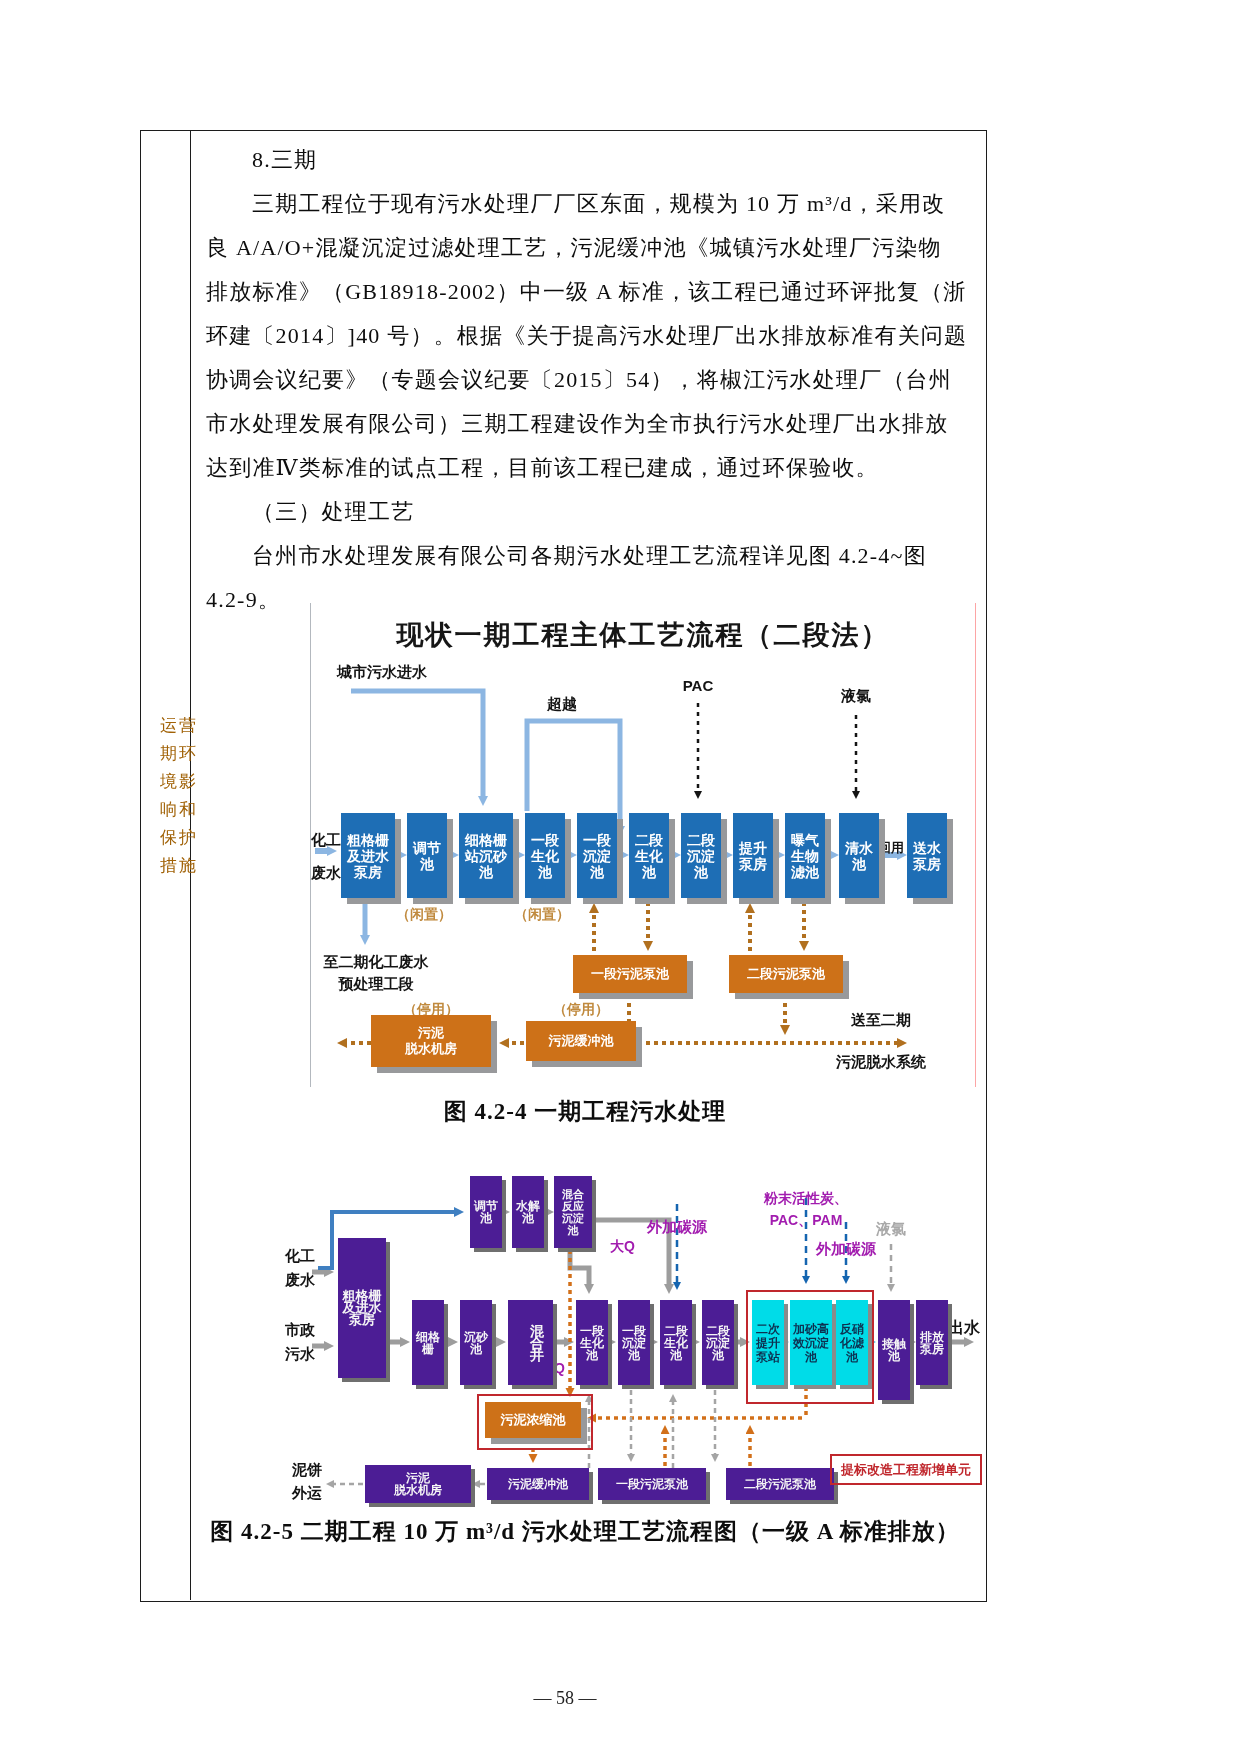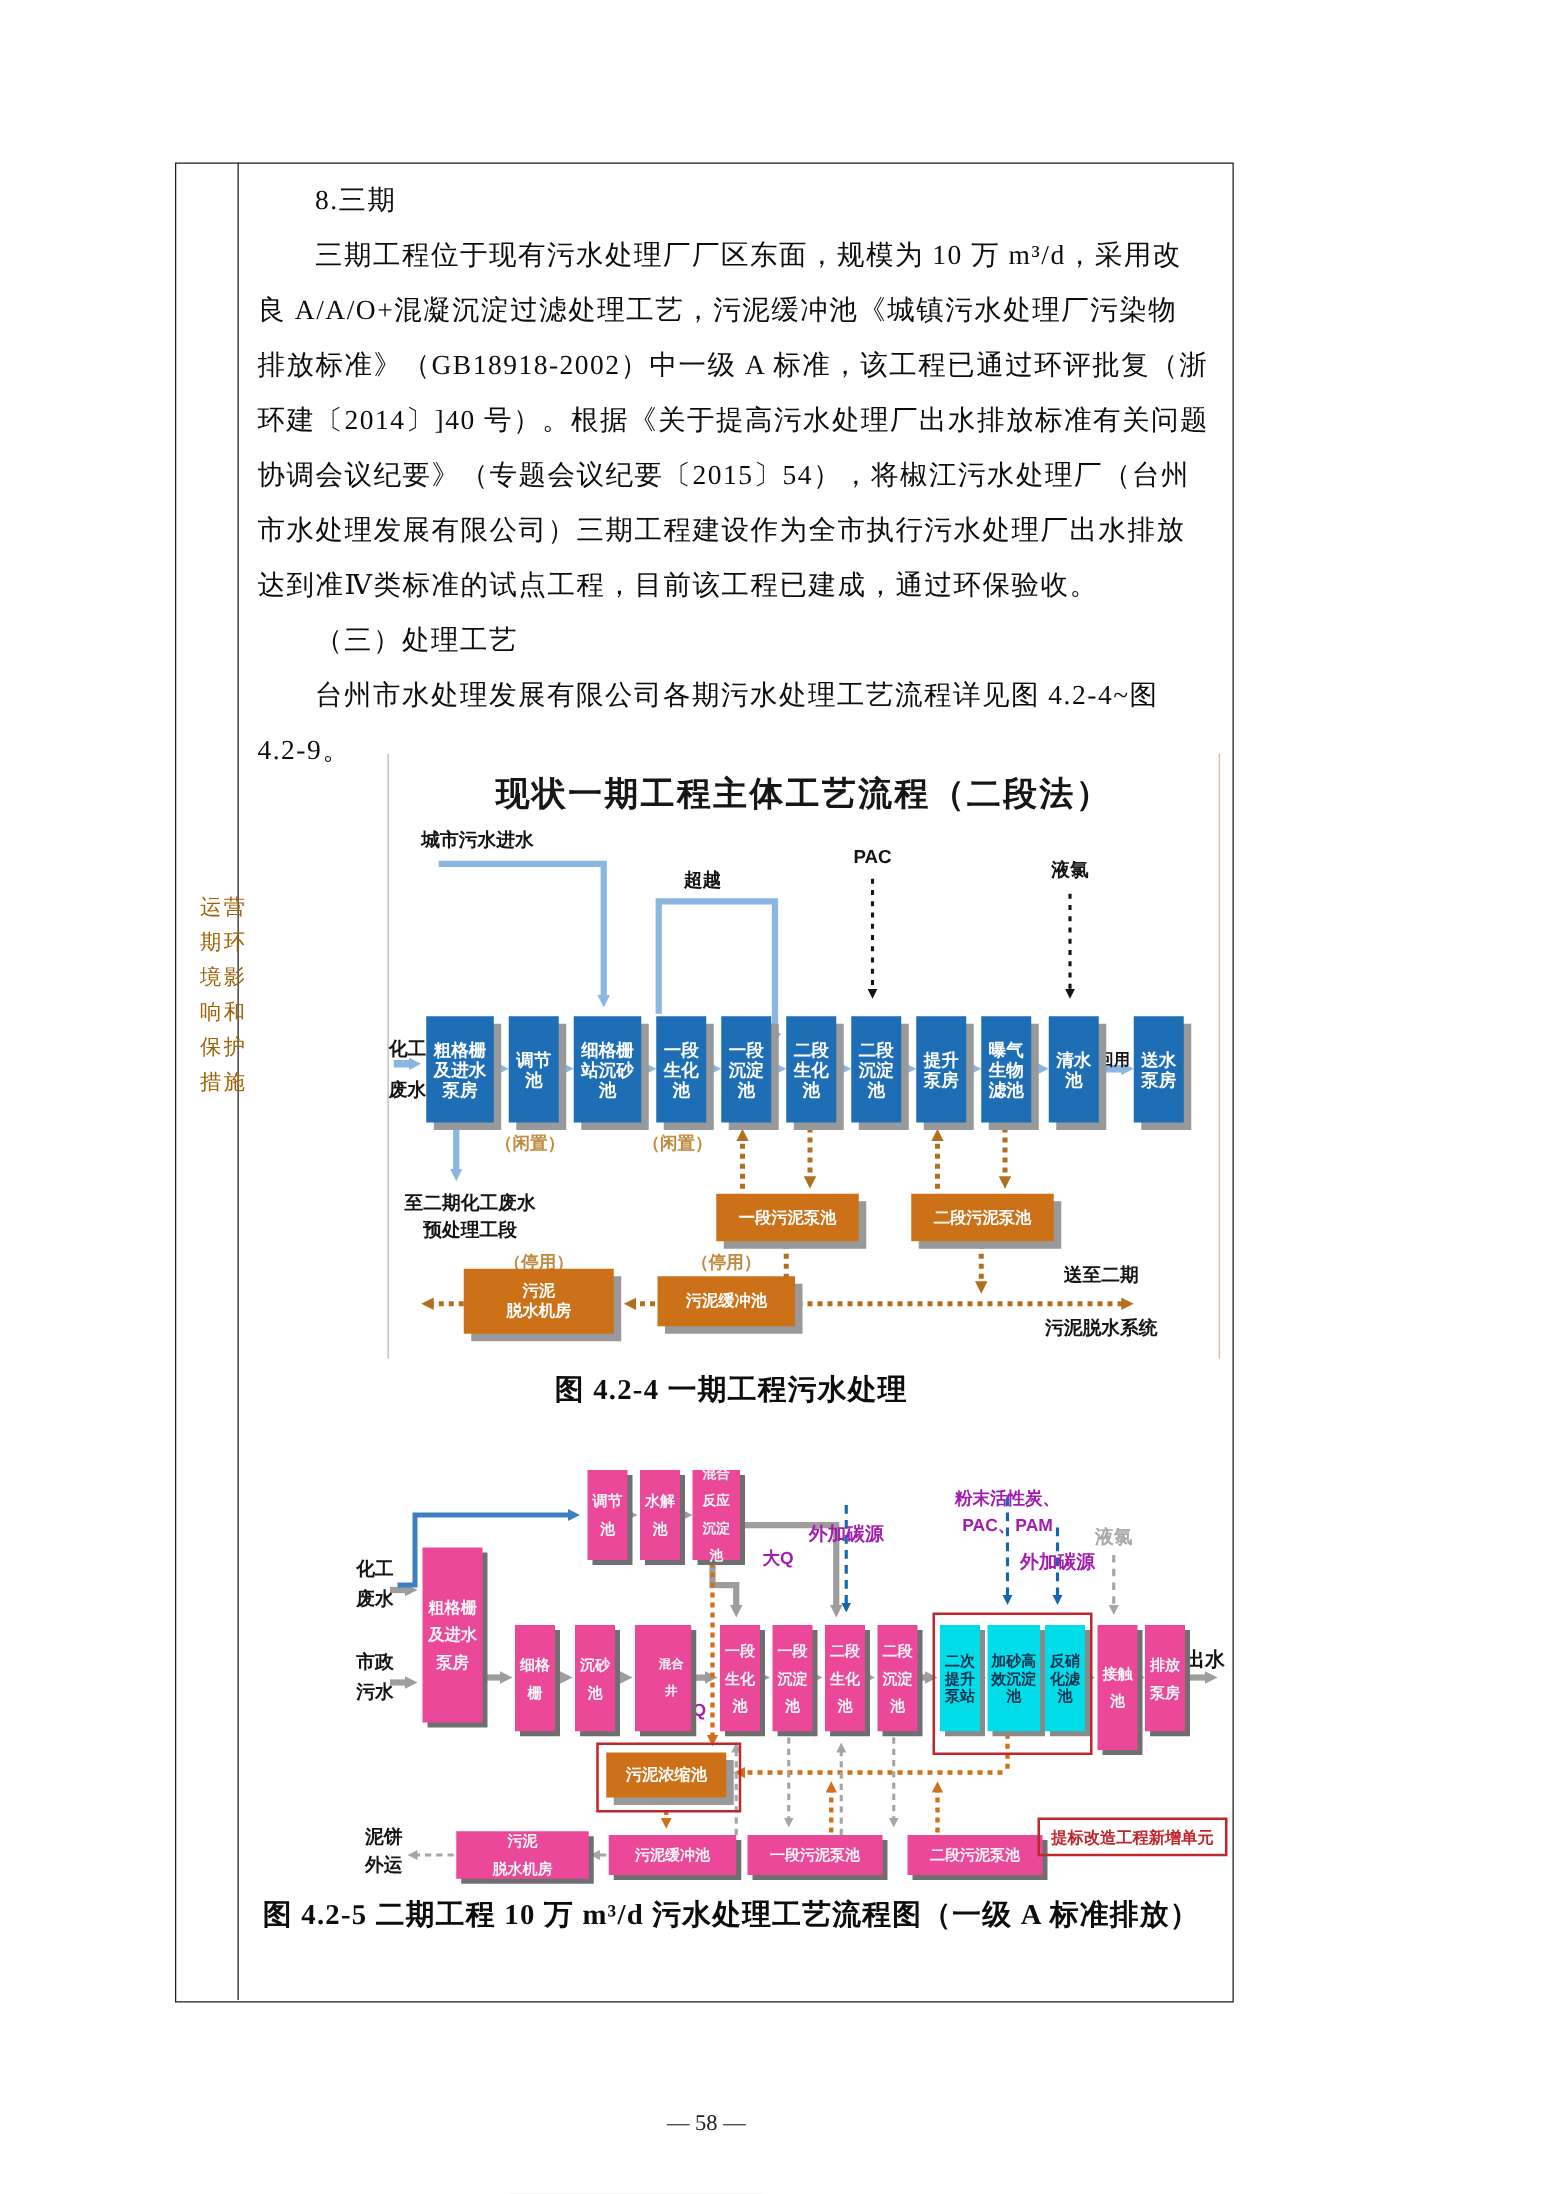--- a/index.html
+++ b/index.html
@@ -20,21 +20,21 @@
   .pagenum{position:absolute;left:0;width:1130px;top:1688px;text-align:center;font-size:18px;color:#222;}
   
   .d1{position:absolute;left:310px;top:603px;width:664px;height:484px;border-left:1px solid #b3b8be;border-right:1px solid #fca5a5;font-family:"Liberation Sans","DejaVu Sans",sans-serif;}
   .d2{position:absolute;left:280px;top:1150px;width:700px;height:356px;font-family:"Liberation Sans","DejaVu Sans",sans-serif;}
   svg.flow{position:absolute;left:0;top:0;}
   
   .box{position:absolute;display:flex;align-items:center;justify-content:center;text-align:center;
        word-break:break-all;line-height:16px;font-weight:bold;}
   .bb{background:#1e6eb5;color:#fff;font-size:14px;box-shadow:6px 6px 0 #98999b;padding:0 3px;}
   .ob{background:#cd7118;color:#fff;box-shadow:6px 6px 0 #98999b;}
-  .gb{background:#ec4899;color:#f5f5f5;box-shadow:4px 4px 0 #6f6f6f;padding:0 3px;line-height:22px;}
+  .gb{background:#4c1d95;color:#f5f5f5;box-shadow:4px 4px 0 #6f6f6f;padding:0 3px;line-height:12px;}
   .cb{background:#00dce8;color:#0d3050;box-shadow:4px 4px 0 #8a8a8a;padding:0 3px;line-height:14px;}
   .lbl{position:absolute;font-weight:bold;color:#141414;text-align:right;}
   .blue{color:#a21caf;margin-top:40px;}
   .orange{color:#c08a3e;}
   .grayl{color:#a9a9a9;}
   .redbox{position:absolute;border:2.5px solid #c0272d;}
   .legend{position:absolute;border:2px solid #c0272d;color:#c0272d;font-weight:bold;
           display:flex;align-items:center;justify-content:center;}
   .d1 .title{position:absolute;left:0;top:14px;width:100%;text-align:center;font-size:27px;font-weight:bold;color:#161616;letter-spacing:2px;}
 </style>
@@ -256,21 +256,21 @@
 
     <div class="box gb" style="left:190px;top:26px;width:26px;height:72px;font-size:12px;">调节池</div>
     <div class="box gb" style="left:232px;top:26px;width:26px;height:72px;font-size:12px;">水解池</div>
     <div class="box gb" style="left:274px;top:26px;width:32px;height:72px;font-size:11px;">混合反应沉淀池</div>
 
     <div class="redbox" style="left:466px;top:140px;width:124px;height:110px;"></div>
 
     <div class="box gb" style="left:58px;top:88px;width:42px;height:140px;font-size:13px;">粗格栅及进水泵房</div>
     <div class="box gb" style="left:132px;top:150px;width:26px;height:85px;font-size:12px;">细格栅</div>
     <div class="box gb" style="left:180px;top:150px;width:26px;height:85px;font-size:12px;">沉砂池</div>
-    <div class="box gb" style="left:228px;top:150px;width:26px;height:85px;font-size:10px;padding-left:16px;">混合井</div>
+    <div class="box gb" style="left:228px;top:150px;width:26px;height:85px;font-size:14px;padding-left:16px;">混合井</div>
     <div class="box gb" style="left:296px;top:150px;width:26px;height:85px;font-size:12px;">一段生化池</div>
     <div class="box gb" style="left:338px;top:150px;width:26px;height:85px;font-size:12px;">一段沉淀池</div>
     <div class="box gb" style="left:380px;top:150px;width:26px;height:85px;font-size:12px;">二段生化池</div>
     <div class="box gb" style="left:422px;top:150px;width:26px;height:85px;font-size:12px;">二段沉淀池</div>
     <div class="box cb" style="left:472px;top:150px;width:26px;height:85px;font-size:12px;">二次提升泵站</div>
     <div class="box cb" style="left:510px;top:150px;width:36px;height:85px;font-size:12px;">加砂高效沉淀池</div>
     <div class="box cb" style="left:556px;top:150px;width:26px;height:85px;font-size:12px;">反硝化滤池</div>
     <div class="box gb" style="left:598px;top:150px;width:26px;height:100px;font-size:12px;">接触池</div>
     <div class="box gb" style="left:636px;top:150px;width:26px;height:85px;font-size:12px;">排放泵房</div>
 

